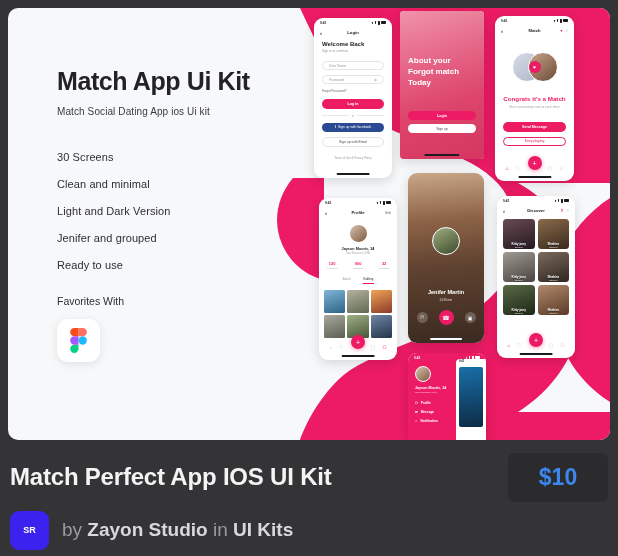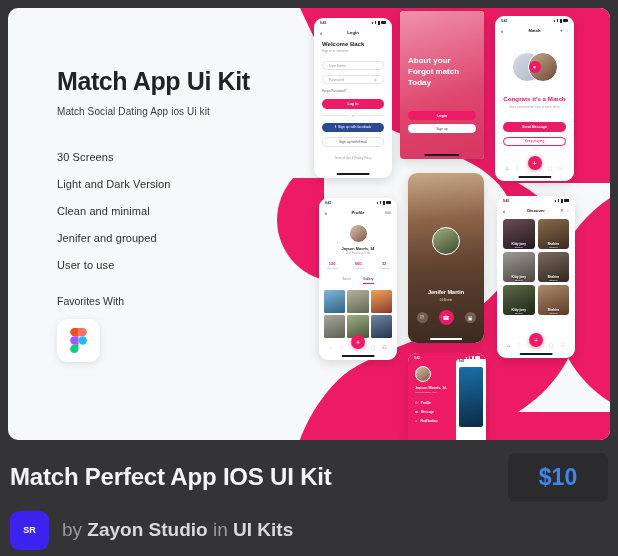--- a/index.html
+++ b/index.html
@@ -142,24 +142,24 @@
     <path d="M510,175 C556,200 580,248 575,300 C571,346 545,382 510,404
              L602,404 L602,175 Z" fill="#f7f8fa"></path>
     <path d="M602,190 C565,214 545,252 545,292 C545,334 567,372 602,394 Z" fill="#ec1b64"></path>
   </svg>
 
   <div class="info-col">
     <div class="kit-title">Match App Ui Kit</div>
     <div class="kit-sub">Match  Social Dating App ios Ui kit</div>
     <ul class="feature-list">
       <li>30 Screens</li>
+      <li>Clean and minimal</li>
       <li>Light and Dark Version</li>
-      <li>Clean and minimal</li>
       <li>Jenifer and grouped</li>
-      <li>User to use</li>
+      <li>Ready to use</li>
     </ul>
     <div class="compat-label">Favorites With</div>
     <div class="figma-tile">
       <svg width="17" height="25" viewBox="0 0 38 57">
         <path d="M19 28.5a9.5 9.5 0 1 1 9.5 9.5A9.5 9.5 0 0 1 19 28.5z" fill="#1abcfe"></path>
         <path d="M0 47.5A9.5 9.5 0 0 1 9.5 38H19v9.5a9.5 9.5 0 0 1-19 0z" fill="#0acf83"></path>
         <path d="M19 0v19h9.5a9.5 9.5 0 0 0 0-19H19z" fill="#ff7262"></path>
         <path d="M0 9.5A9.5 9.5 0 0 0 9.5 19H19V0H9.5A9.5 9.5 0 0 0 0 9.5z" fill="#f24e1e"></path>
         <path d="M0 28.5A9.5 9.5 0 0 0 9.5 38H19V19H9.5A9.5 9.5 0 0 0 0 28.5z" fill="#a259ff"></path>
       </svg>

